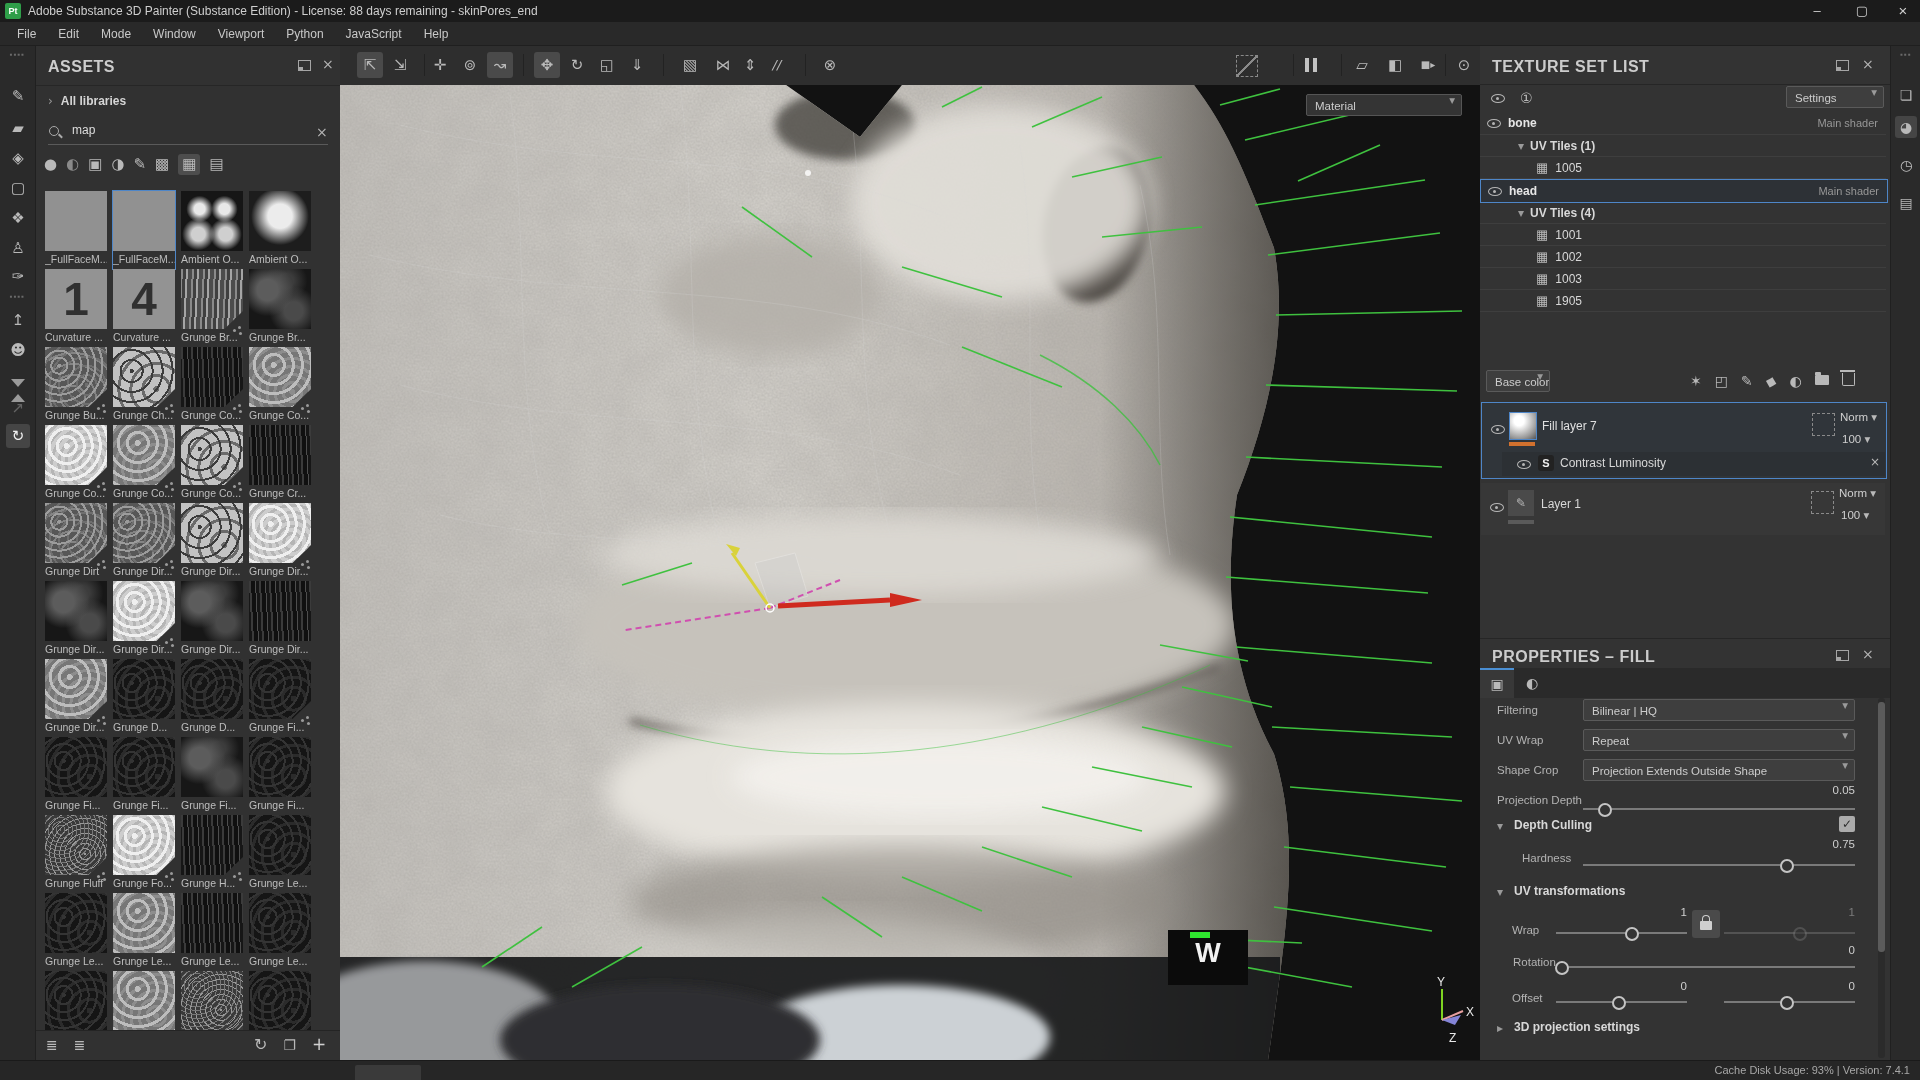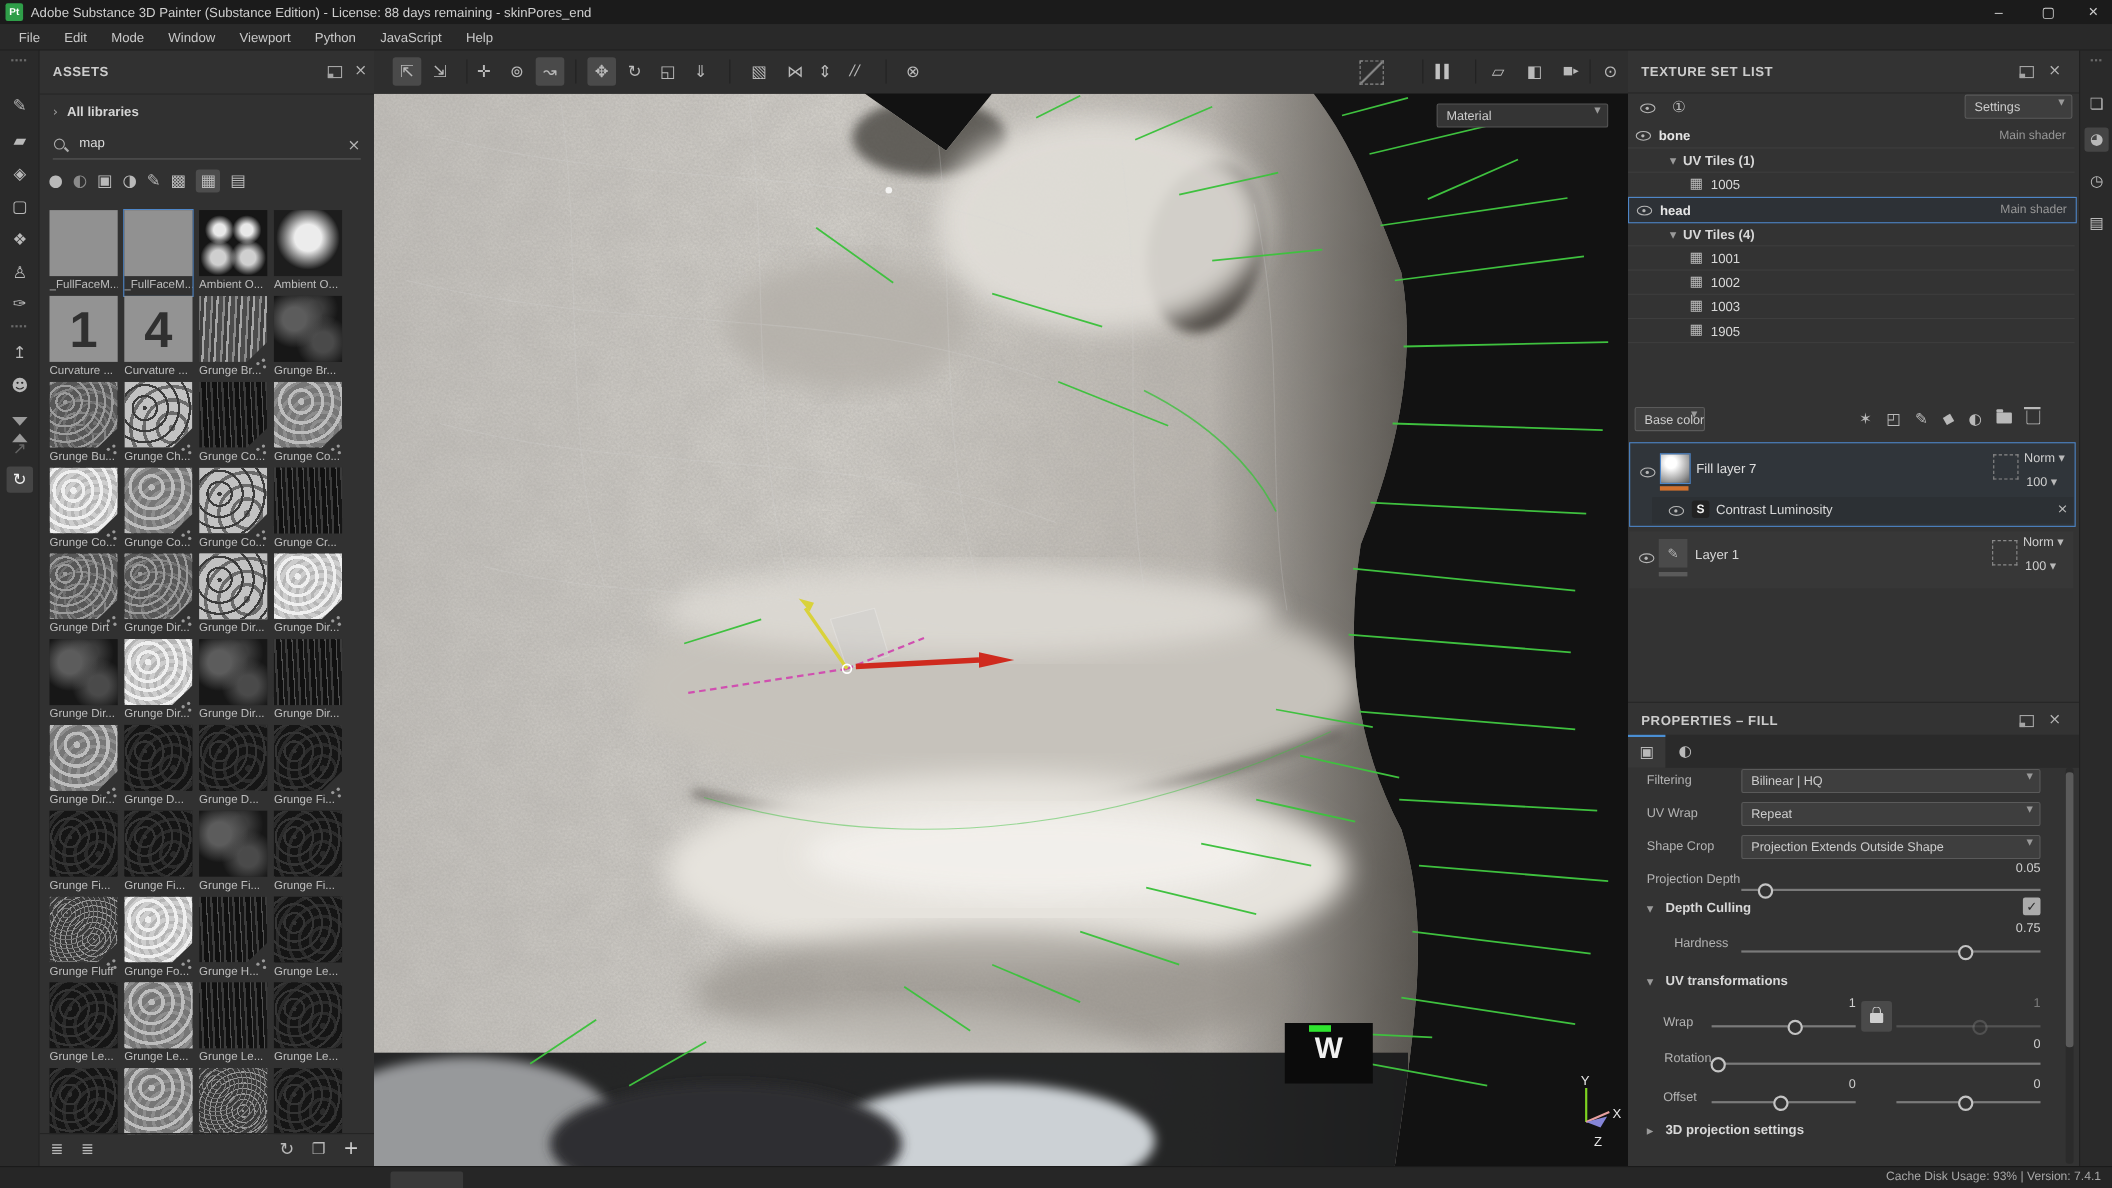--- a/index.html
+++ b/index.html
@@ -10,21 +10,21 @@
   .ic{font-family:"DejaVu Sans",sans-serif;color:#b9b9b9;line-height:1;}
   
   #titlebar{left:0;top:0;width:1920px;height:22px;background:#1b1b1b;}
   #ptlogo{left:5px;top:3px;width:16px;height:16px;background:#2f9e49;color:#fff;font-size:9px;font-weight:bold;
           text-align:center;line-height:16px;border-radius:2px;}
   #wintitle{left:28px;top:4px;color:#cfcfcf;font-size:12px;}
   .winbtn{top:0px;width:34px;height:22px;text-align:center;line-height:22px;color:#cfcfcf;font-size:13px;}
   #menubar{left:0;top:22px;width:1920px;height:24px;background:#292929;border-bottom:1px solid #1f1f1f;display:flex;align-items:center;padding-left:6px;box-sizing:border-box;}
   .menu-item{padding:0 11px;color:#c9c9c9;font-size:12px;}
   
-  .panel-title{font-weight:bold;letter-spacing:.5px;color:#cccccc;font-size:12px;}
+  .panel-title{font-weight:bold;letter-spacing:.5px;color:#cccccc;font-size:16px;}
   .float-ic{width:11px;height:9px;border:1px solid #a5a5a5;position:relative;display:inline-block;}
   .float-ic::before{content:"";position:absolute;left:-1px;bottom:-1px;width:5px;height:4px;background:#a5a5a5;}
   .x-ic{color:#b5b5b5;font-size:14px;line-height:14px;}
   .dd{position:absolute;height:22px;background:#3e3e3e;border:1px solid #5a5a5a;border-radius:2px;color:#ccc;
       font-size:11.5px;line-height:22px;padding:0 8px;box-sizing:border-box;white-space:nowrap;overflow:hidden;}
   .dd .dda{position:absolute;right:6px;top:0;color:#9a9a9a;}
   .slider{position:absolute;height:2px;background:#7a7a7a;}
   .sl-h{position:absolute;top:-5px;width:10px;height:10px;border:2px solid #c4c4c4;border-radius:50%;background:#333;margin-left:-7px;}
   .slider.dim,.sl-h.dim{opacity:.45;}
   .eye{width:16px;height:16px;position:relative;display:inline-block;}

